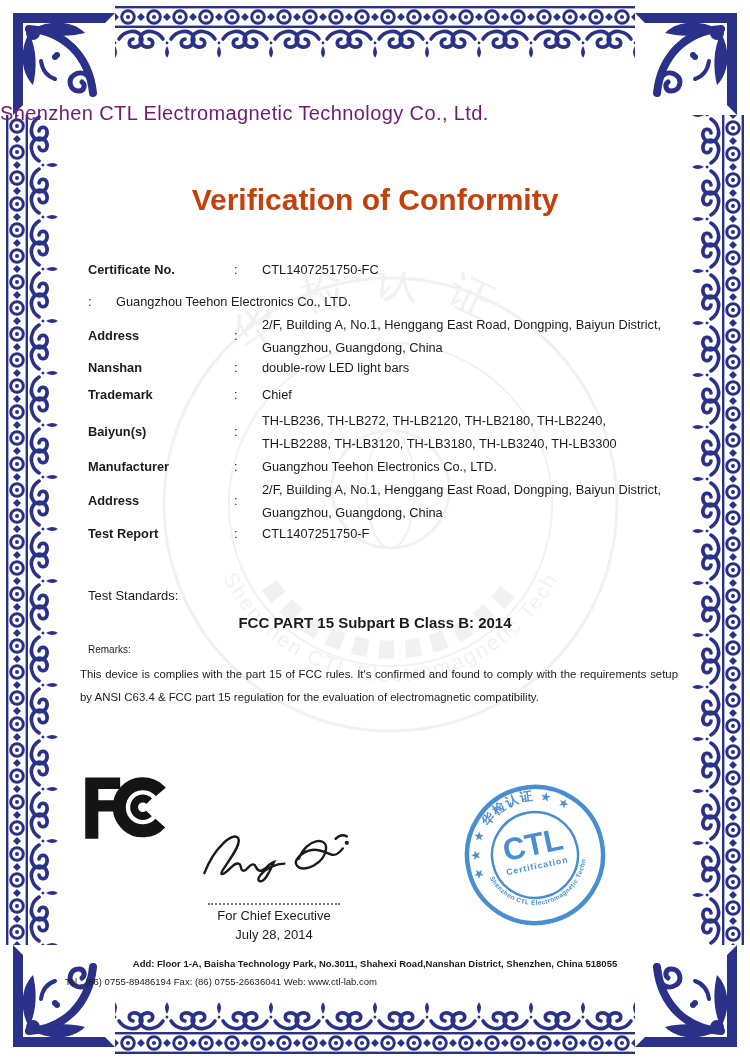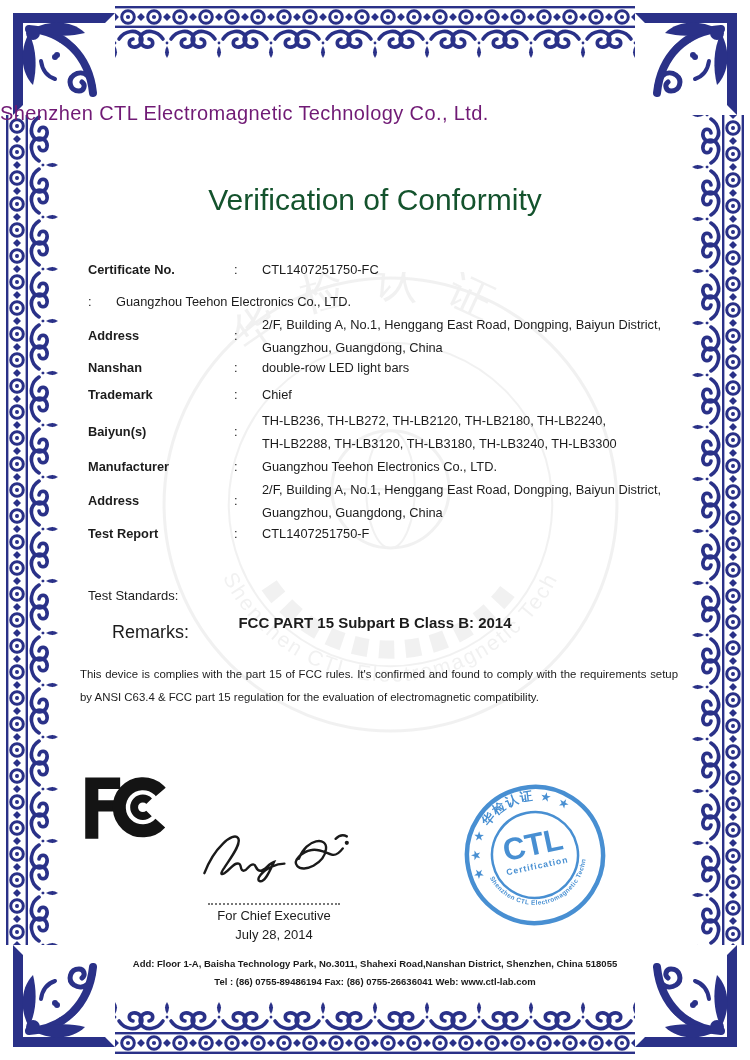--- a/index.html
+++ b/index.html
@@ -24,44 +24,44 @@
   .edge-left{left:6px;top:115px;width:55px;height:830px;}
   .edge-right{right:6px;top:115px;width:55px;height:830px;}
   .edge-left svg{transform-origin:0 0;transform:rotate(-90deg) translateX(-830px);}
   .edge-right svg{transform-origin:0 0;transform:rotate(90deg) translateY(-55px);}
   
   .watermark{position:absolute;left:158px;top:272px;width:465px;height:465px;opacity:0.08;pointer-events:none;}
   
   .company{position:absolute;left:0;top:102px;width:100%;text-align:left;
     font-size:20px;font-weight:normal;color:#701a75;letter-spacing:.4px;}
   .title{position:absolute;left:0;top:183px;width:100%;text-align:center;
-    font-size:30px;font-weight:normal;color:#14532d;}
+    font-size:30px;font-weight:bold;color:#c2410c;}
   .frow{position:absolute;left:88px;width:578px;display:flex;align-items:center;}
   .fl{width:146px;font-size:12.8px;font-weight:bold;line-height:22px;}
   .fc{width:28px;font-size:12.8px;line-height:22px;}
   .fv{flex:1;font-size:12.8px;line-height:23px;white-space:pre-line;}
   .std-label{position:absolute;left:88px;top:588px;font-size:13px;}
   .std-value{position:absolute;left:0;top:614px;width:100%;text-align:center;
     font-size:15px;font-weight:bold;}
-  .rem-label{position:absolute;left:88px;top:622px;font-size:18px;margin-left:24px;}
+  .rem-label{position:absolute;left:88px;top:644px;font-size:10px;}
   .rem-body{position:absolute;left:80px;top:663px;width:598px;font-size:11.4px;
     line-height:23px;text-align:justify;}
   
   .fcc{position:absolute;left:80px;top:770px;width:96px;height:78px;color:#141414;}
   .sig-svg{position:absolute;left:198px;top:816px;width:160px;height:88px;color:#1a1a1a;}
   .sig-rule{position:absolute;left:208px;top:903px;width:132px;border-top:2px dotted #777;}
   .sig-for{position:absolute;left:178px;top:908px;width:192px;text-align:center;font-size:13px;}
   .sig-date{position:absolute;left:178px;top:927px;width:192px;text-align:center;font-size:13px;}
   .stamp{position:absolute;left:460px;top:780px;width:150px;height:150px;
     transform:rotate(-12deg);opacity:.88;}
   .stamp text{font-family:"Liberation Sans","DejaVu Sans",sans-serif;}
   .footer1{position:absolute;left:65px;top:958px;width:620px;text-align:center;
     font-size:9.5px;font-weight:bold;color:#1b1b1b;}
-  .footer2{position:absolute;left:65px;top:976px;width:620px;text-align:center;
-    font-size:9.5px;font-weight:bold;color:#1b1b1b;}
+  .footer2{position:absolute;left:65px;top:976px;width:620px;
+    font-size:9.5px;font-weight:normal;color:#1b1b1b;}
 </style>
 </head>
 <body>
 
 <div class="page">
 
   <svg width="0" height="0" style="position:absolute" aria-hidden="true">
     <defs>
       <pattern id="unit52" width="52" height="55" patternUnits="userSpaceOnUse">
         <rect x="0" y="0" width="52" height="2.4" fill="#2a3188"></rect>

